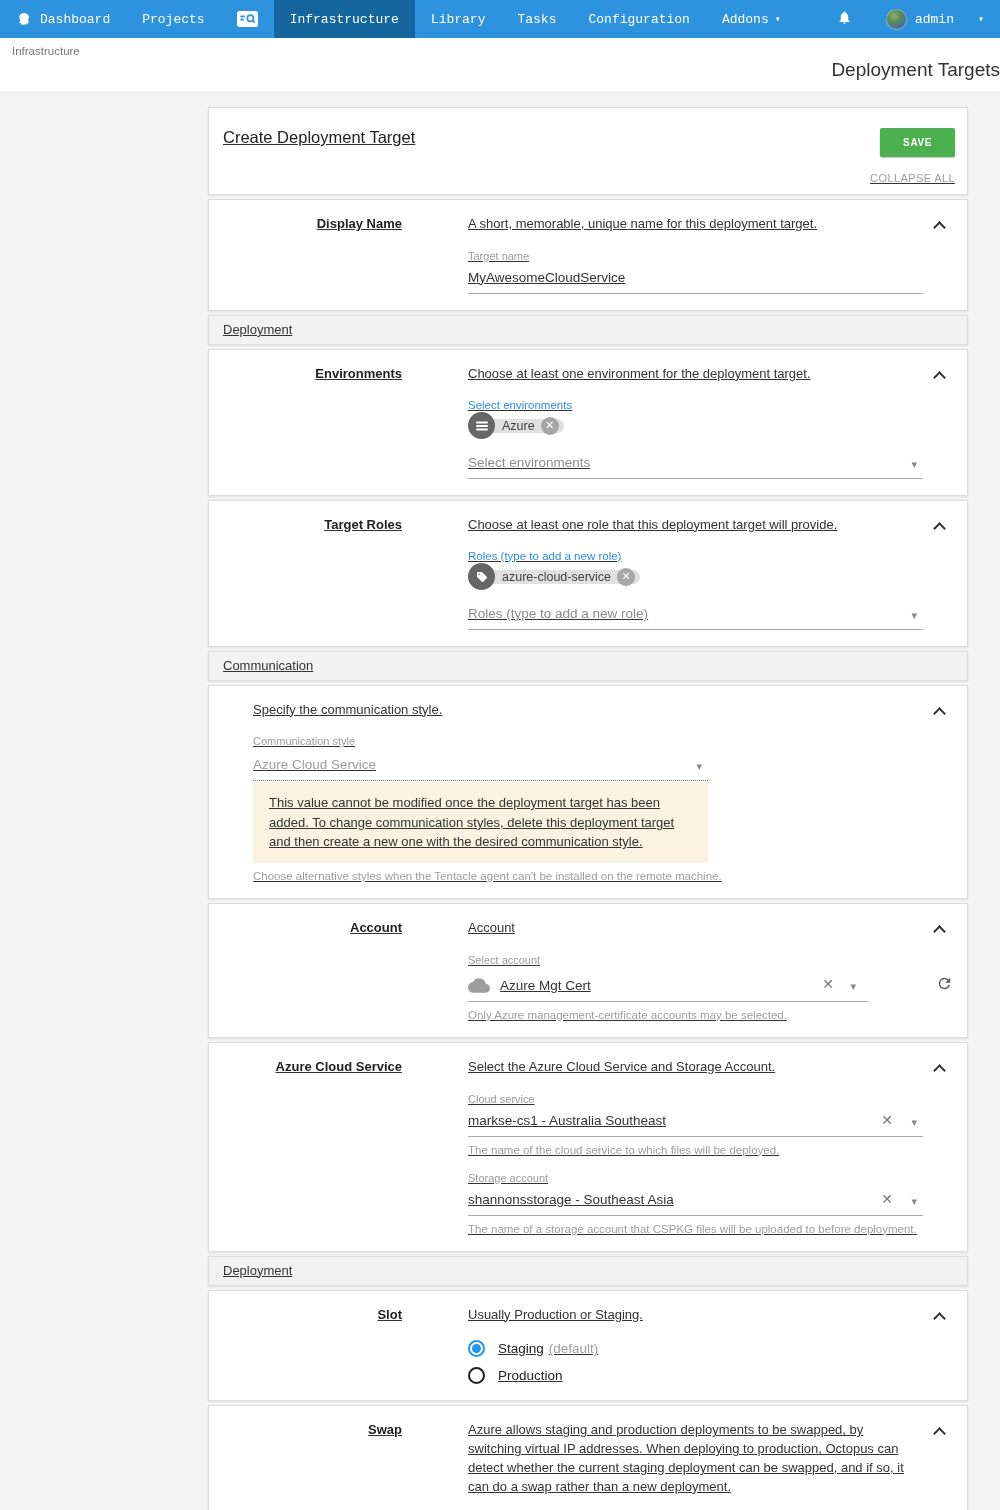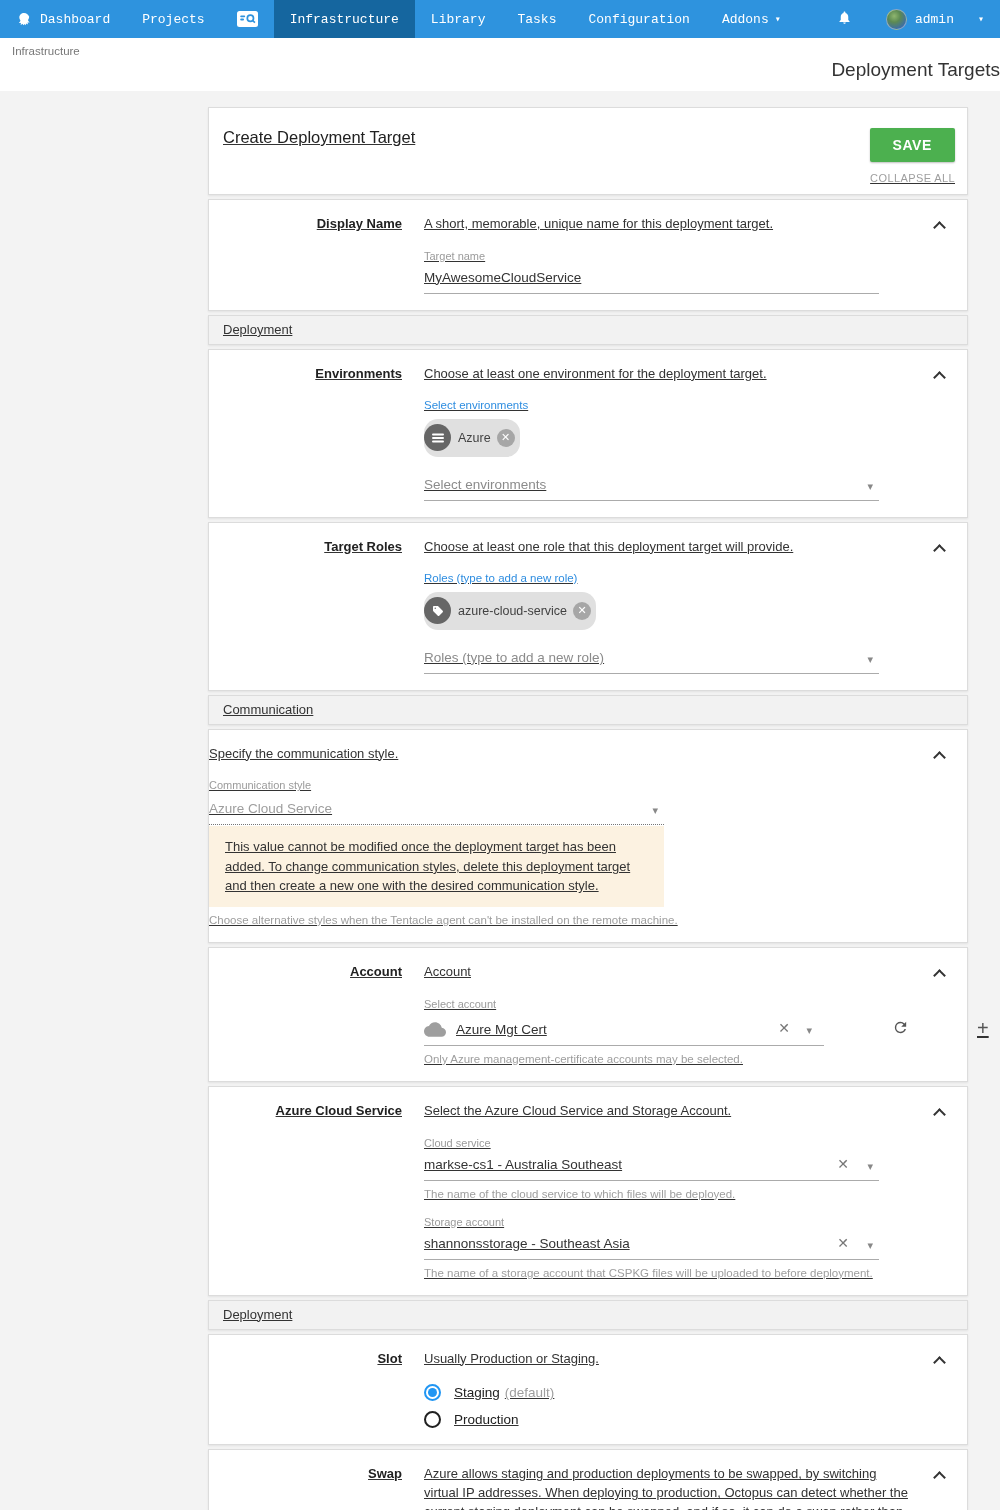--- a/index.html
+++ b/index.html
@@ -27,36 +27,36 @@
 
   
   .content{padding:16px 0 14px 208px;}
   .card-col{width:760px;}
   .panel{background:#fff;border:1px solid #dcdcdc;box-shadow:0 1px 2px rgba(0,0,0,.07);margin-bottom:4px;text-decoration:underline;}
   .panel.hdr{background:#f2f2f2;padding:6px 14px 7px;font-size:13px;color:#333;}
 
   .card-head{padding:20px 12px 10px 14px;position:relative;}
   .card-title{font-size:16.5px;color:#212121;}
   .save-btn{position:absolute;top:20px;right:12px;background:#4CB04F;color:#fff;border:none;
-    font-family:inherit;font-size:14px;font-weight:bold;letter-spacing:.6px;
+    font-family:inherit;font-size:10px;font-weight:bold;letter-spacing:.6px;
     padding:9px 23px;border-radius:2px;cursor:pointer;box-shadow:0 1px 2px rgba(0,0,0,.25);}
   .collapse-all{text-align:right;font-size:11px;color:#9e9e9e;letter-spacing:.4px;margin-top:25px;cursor:pointer;}
 
   .section{display:flex;padding:13px 0 16px;position:relative;}
   .sec-label{width:215px;padding:3px 22px 0 0;text-align:right;font-weight:bold;font-size:13px;
     color:#212121;flex-shrink:0;}
-  .sec-body{flex:1;padding-right:56px;font-size:13px;color:#333;}
+  .sec-body{flex:1;padding-right:56px;font-size:13px;color:#333;margin-left:44px;}
   .desc{line-height:1.45;max-width:520px;margin-top:2px;}
   .collapse-btn{position:absolute;right:18px;top:18px;width:14px;height:12px;cursor:pointer;}
   .chev{width:9px;height:9px;border-left:2px solid #333;border-top:2px solid #333;
     transform:rotate(45deg);display:inline-block;}
 
   .sub-link{font-size:11.5px;color:#2E8DE0;margin-top:15px;cursor:pointer;}
   .chips{margin-top:8px;}
-  .chip{display:inline-flex;align-items:center;background:#e0e0e0;border-radius:14px;height:38px;
+  .chip{display:inline-flex;align-items:center;background:#e0e0e0;border-radius:14px;height:14px;
     padding-right:5px;font-size:12.5px;color:#424242;}
   .chip-avatar{width:27px;height:27px;border-radius:50%;background:#666;display:flex;
     align-items:center;justify-content:center;margin-right:7px;flex-shrink:0;}
   .chip-x{width:18px;height:18px;border-radius:50%;background:#a6a6a6;color:#fff;display:flex;
     align-items:center;justify-content:center;font-size:11px;margin-left:6px;cursor:pointer;}
 
   .field-label{font-size:11px;color:#9b9b9b;margin-top:16px;}
   .field{width:455px;position:relative;border-bottom:1px solid #ababab;padding:6px 0 8px;
     margin-top:2px;font-size:13.5px;color:#333;}
   .field.sel-placeholder{color:#8b8b8b;margin-top:14px;}

